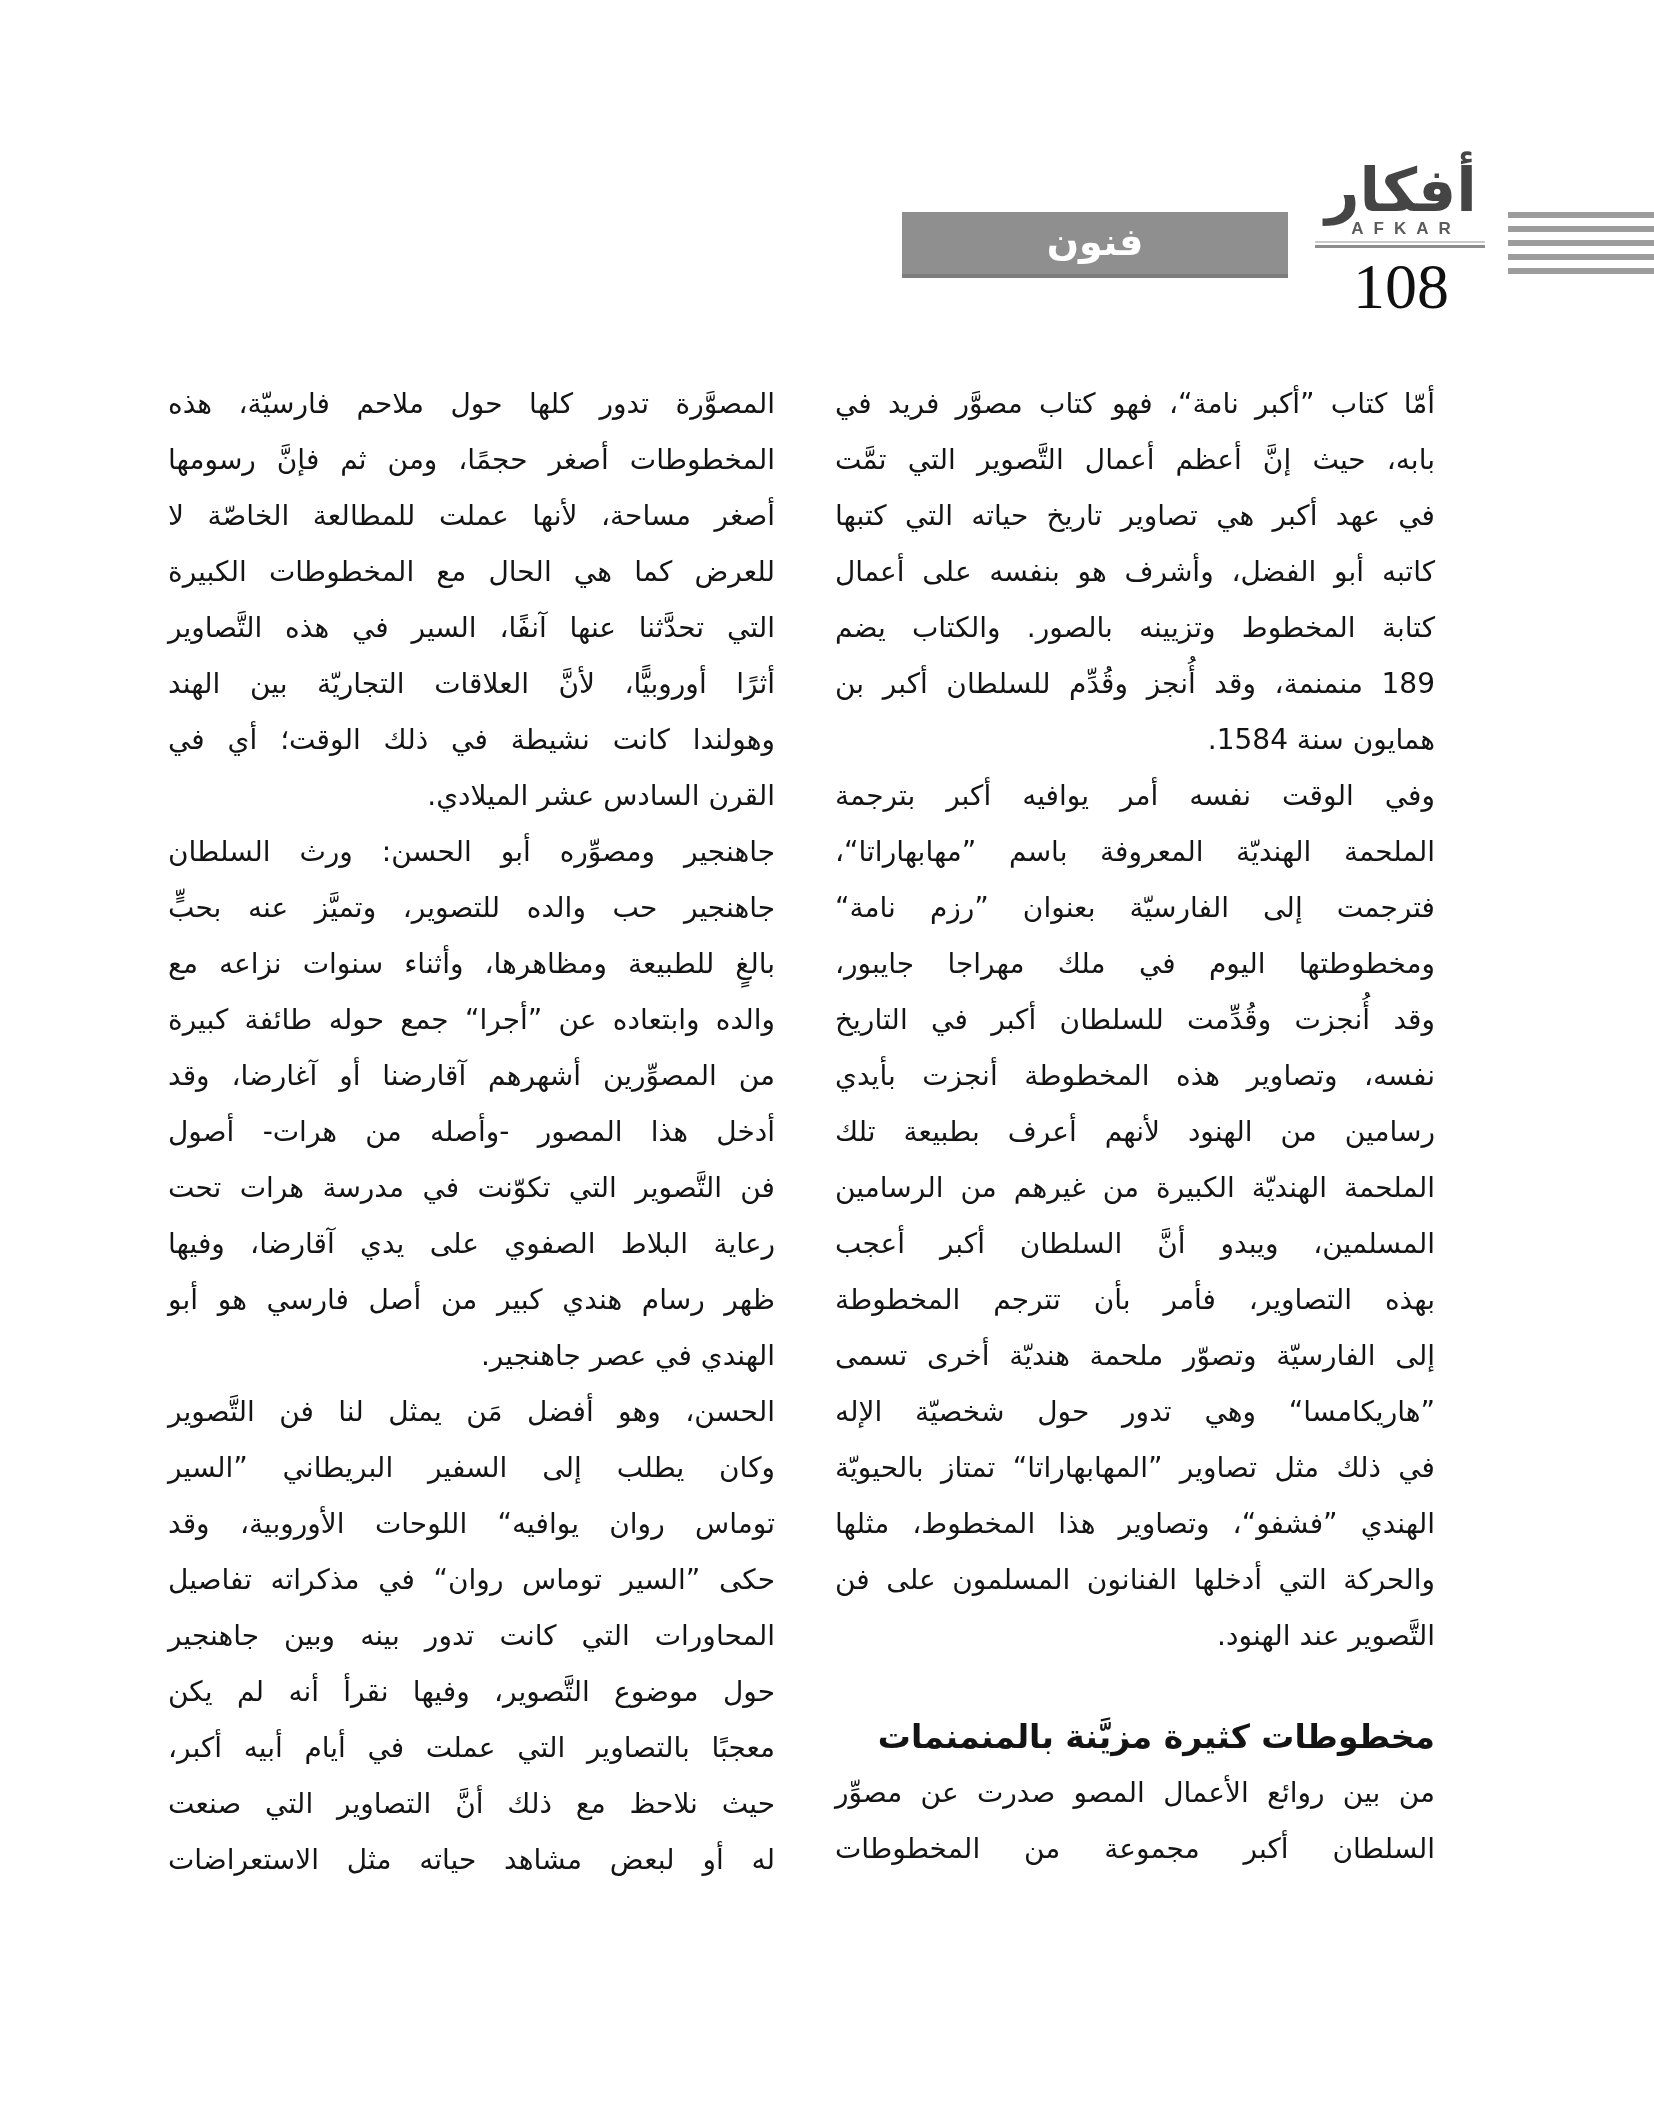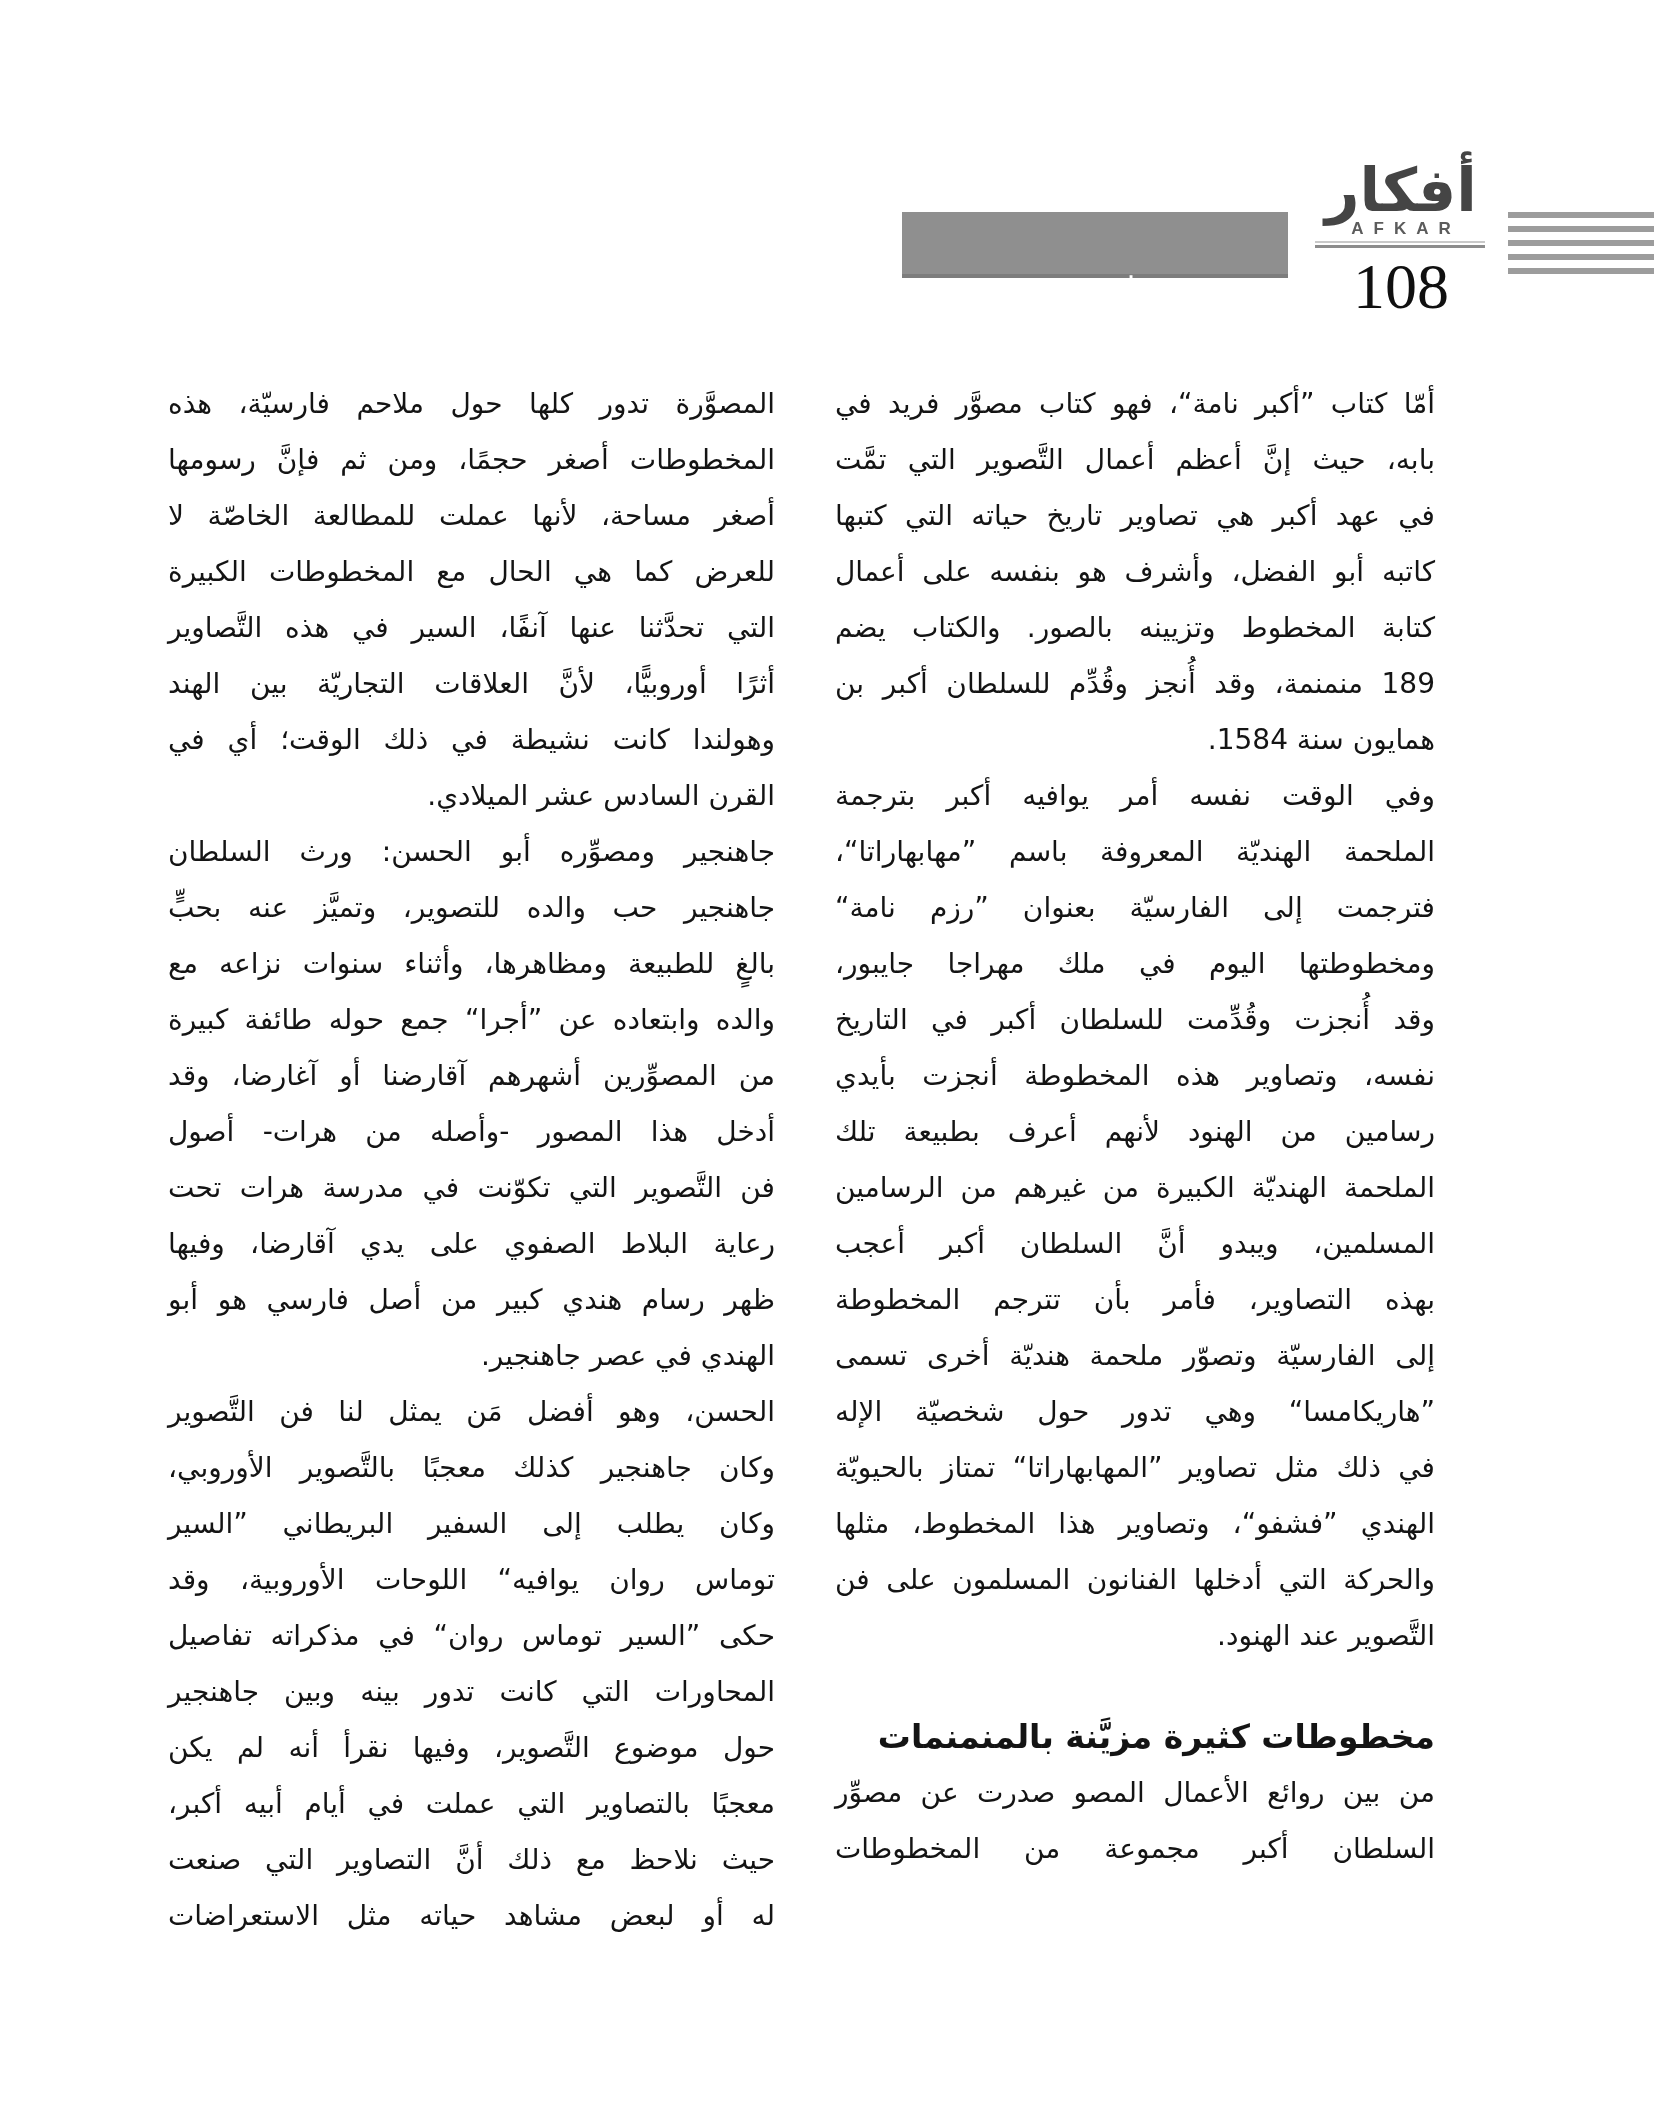--- a/index.html
+++ b/index.html
@@ -21,21 +21,20 @@
     border-bottom: 4px solid #7d7d7d;
     box-sizing: border-box;
     text-align: center;
   }
   .section-bar span {
     display: inline-block;
     line-height: 60px;
     font-size: 38px;
     font-weight: bold;
     color: #ffffff;
-    margin-top: 44px;
   }
   .logo-ar {
     position: absolute;
     left: 1317px; top: 148px;
     width: 168px;
     text-align: center;
     font-size: 60px;
     font-weight: bold;
     line-height: 84px;
     color: #454545;
@@ -185,21 +184,20 @@
         <div class="tline">والده وابتعاده عن ”أجرا“ جمع حوله طائفة كبيرة</div>
         <div class="tline">من المصوِّرين أشهرهم آقارضنا أو آغارضا، وقد</div>
         <div class="tline">أدخل هذا المصور -وأصله من هرات- أصول</div>
         <div class="tline">فن التَّصوير التي تكوّنت في مدرسة هرات تحت</div>
         <div class="tline">رعاية البلاط الصفوي على يدي آقارضا، وفيها</div>
         <div class="tline">ظهر رسام هندي كبير من أصل فارسي هو أبو</div>
         <div class="tline endline">الهندي في عصر جاهنجير.</div>
         <div class="tline">الحسن، وهو أفضل مَن يمثل لنا فن التَّصوير</div>
       </div>
       <div class="para">
-        <div class="tline">وكان جاهنجير كذلك معجبًا بالتَّصوير الأوروبي،</div>
         <div class="tline">وكان يطلب إلى السفير البريطاني ”السير</div>
         <div class="tline">توماس روان يوافيه“ اللوحات الأوروبية، وقد</div>
         <div class="tline">حكى ”السير توماس روان“ في مذكراته تفاصيل</div>
         <div class="tline">المحاورات التي كانت تدور بينه وبين جاهنجير</div>
         <div class="tline">حول موضوع التَّصوير، وفيها نقرأ أنه لم يكن</div>
         <div class="tline">معجبًا بالتصاوير التي عملت في أيام أبيه أكبر،</div>
         <div class="tline">حيث نلاحظ مع ذلك أنَّ التصاوير التي صنعت</div>
         <div class="tline">له أو لبعض مشاهد حياته مثل الاستعراضات</div>
       </div>
     </div>

